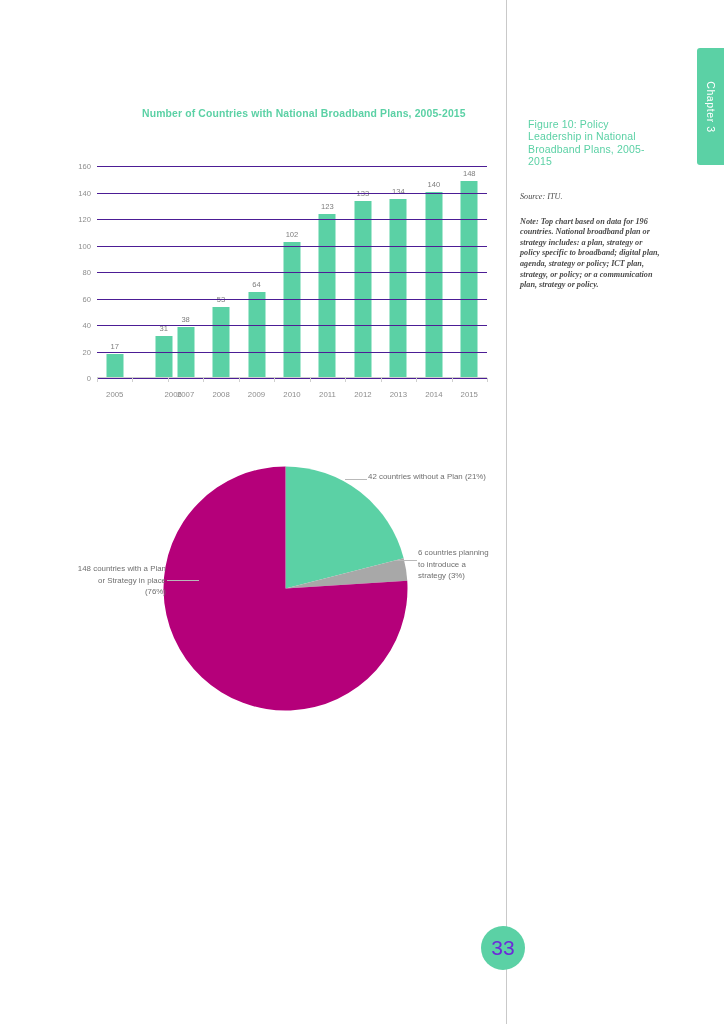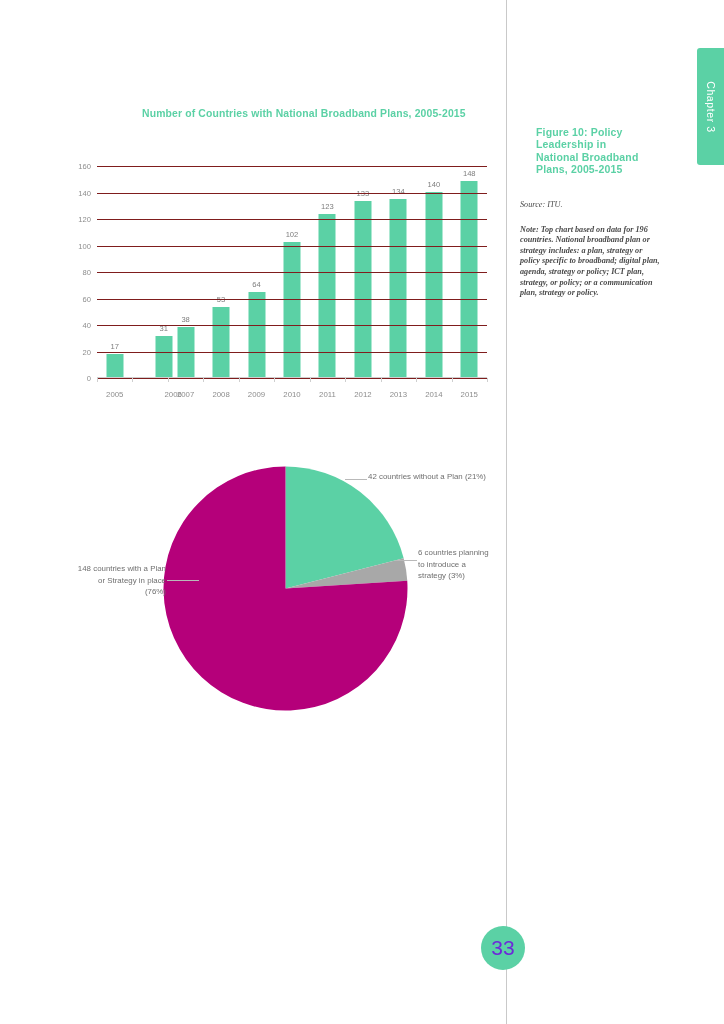--- a/index.html
+++ b/index.html
@@ -53,24 +53,24 @@
   
   .sidebar {
     position: absolute;
     left: 520px;
     top: 110px;
     width: 140px;
   }
   .fig-heading {
     color: #5BD1A5;
     font-size: 10.5px;
-    font-weight: bold;
+    font-weight: normal;
     line-height: 12.4px;
     letter-spacing: 0.15px;
-    margin: 16px;
+    margin: 8px;
   }
   .fig-source {
     margin: 23px 0 0 0;
     font-family: "Liberation Serif", serif;
     font-style: italic;
     font-size: 8.2px;
     color: #4a4a4a;
     line-height: 11px;
   }
   .fig-note {
@@ -106,21 +106,21 @@
     left: 40px;
     top: 6px;
     right: 2px;
     height: 212px;
   }
   .gridline {
     position: absolute;
     left: 0;
     right: 0;
     height: 1px;
-    background: #7f1d1d;
+    background: #4c1d95;
   }
   .ylabel {
     position: absolute;
     right: 100%;
     transform: translateY(-50%);
     margin-right: 6px;
     font-size: 7.6px;
     color: #8d8d8d;
     white-space: nowrap;
   }

